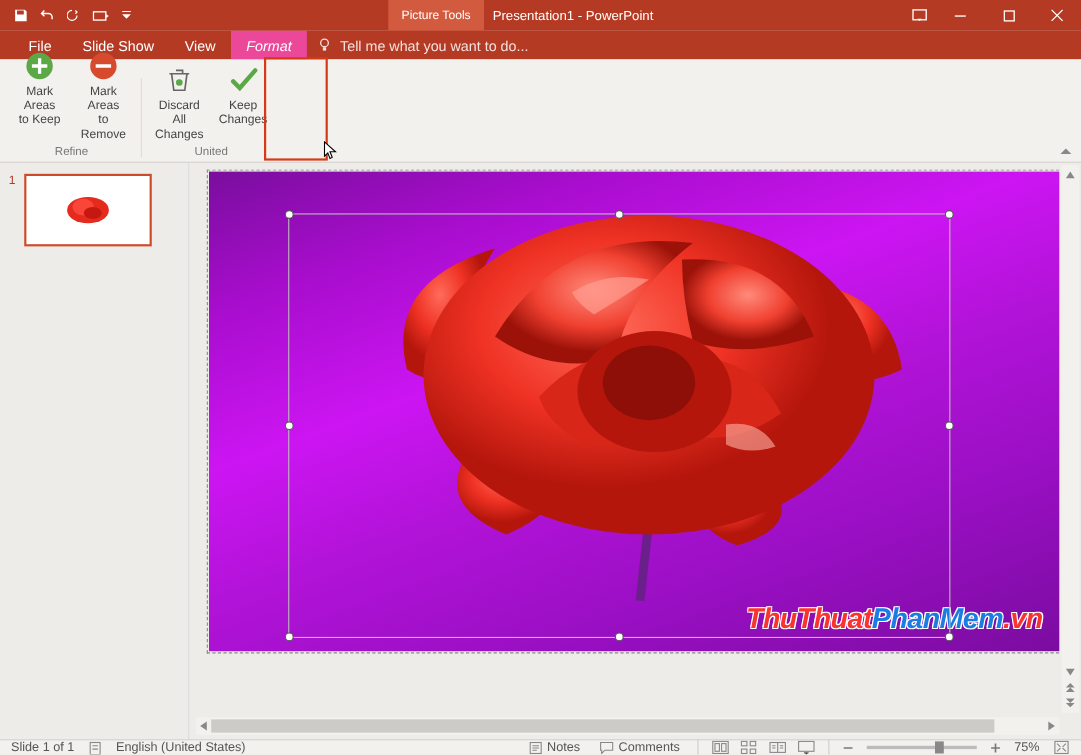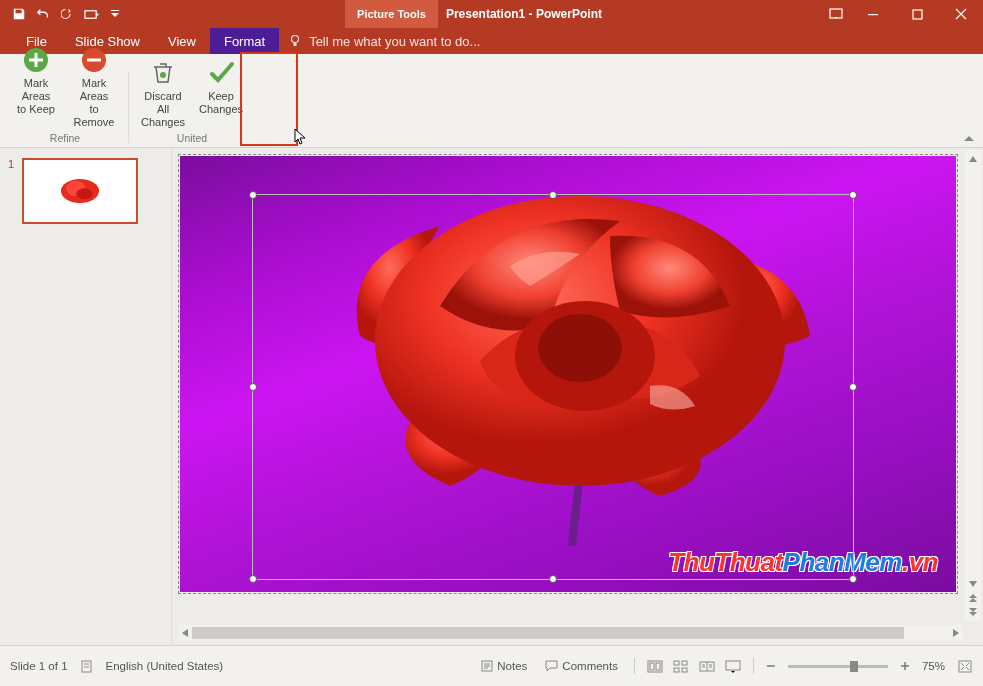--- a/index.html
+++ b/index.html
@@ -2,32 +2,32 @@
 <html><head>
 <meta charset="utf-8">
 <style>
 * { margin: 0; padding: 0; box-sizing: border-box; font-family: "Segoe UI", Arial, sans-serif; }
 body { width: 983px; height: 686px; overflow: hidden; background: #eeece8; display: flex; flex-direction: column; }
 
 
 .titlebar { background: #b43a24; height: 28px; display: flex; align-items: center; color: #fff; font-size: 12px; }
 .qat { display: flex; align-items: center; gap: 2px; padding-left: 8px; }
 .qat-btn { width: 22px; height: 22px; display: flex; align-items: center; justify-content: center; cursor: pointer; }
-.title-center { flex: 1; display: flex; align-items: center; justify-content: center; gap: 0; font-weight: bold; }
+.title-center { flex: 1; display: flex; align-items: center; justify-content: center; gap: 0; }
 .contextual-tab { background: #d25b3f; padding: 4px 12px; font-size: 11px; height: 28px; display: flex; align-items: center; margin-right: 8px;}
 .app-title { font-size: 12px; }
 .win-controls { display: flex; }
 .win-btn { width: 44px; height: 28px; display: flex; align-items: center; justify-content: center; cursor: pointer; }
 .ribbon-opts { width: 30px; height: 28px; display: flex; align-items: center; justify-content: center; cursor: pointer; }
 
 
 .tabs-row { background: #b43a24; height: 26px; display: flex; align-items: stretch; color: #fff; font-size: 13px; padding-left: 12px; }
 .tab { padding: 0 14px; display: flex; align-items: center; cursor: pointer; }
 .tab.active { background: #f3f1ee; color: #b43a24; }
-.tab.format { background: #4c1d95; }
+.tab.format { background: #ec4899; font-style: italic; }
 .tell-me { flex: 1; display: flex; align-items: center; gap: 6px; padding-left: 10px; color: rgba(255,255,255,.85); }
 .tell-me svg { opacity: .85; }
 .account { display: flex; align-items: center; gap: 0; }
 .signin, .share { padding: 0 14px; display: flex; align-items: center; gap: 4px; cursor: pointer; height: 26px; }
 .share { background: rgba(255,255,255,.12); }
 
 
 .ribbon { background: #f3f1ee; border-bottom: 1px solid #d4d2cf; height: 94px; display: flex; align-items: flex-end; padding: 2px 4px 0 4px; position: relative; }
 .group { display: flex; flex-direction: column; align-items: center; padding: 0 4px; }
 .group-btns { display: flex; gap: 2px; flex: 1; }
@@ -43,21 +43,21 @@
 
 .work { flex: 1; display: flex; overflow: hidden; background: #eeece8; }
 .thumbs { width: 172px; padding: 10px 8px; overflow-y: auto; border-right: 1px solid #ddd; }
 .thumb-wrap { display: flex; gap: 4px; }
 .thumb-num { font-size: 11px; color: #b43a24; width: 10px; }
 .thumb { width: 116px; height: 66px; background: #fff; border: 2px solid #cb4b2a; display: flex; align-items: center; justify-content: center; position: relative; }
 .thumb-rose { width: 60px; height: 38px; }
 
 .canvas-area { flex: 1; position: relative; overflow: hidden; }
 .canvas-scroll { position: absolute; left: 6px; top: 6px; right: 20px; bottom: 24px; overflow: hidden; }
-.slide-canvas { position: absolute; left: 0; top: 0; width: 780px; height: 440px; }
+.slide-canvas { position: absolute; left: 10px; top: 0; width: 780px; height: 440px; }
 .image-sel { position: absolute; left: 0; top: 0; width: 780px; height: 440px; }
 .sel-outline { position: absolute; left: 0; top: 0; right: 0; bottom: 0; border: 1px dashed #888; }
 .bgremove-img { position: absolute; left: 2px; top: 2px; right: 2px; bottom: 2px; background: linear-gradient(160deg, #7a0d9e 0%, #a80dcd 18%, #cc15f2 38%, #b213d8 55%, #9a0fc4 75%, #7b0ca0 100%); overflow: hidden; }
 .crop-box { position: absolute; left: 74px; top: 40px; width: 602px; height: 386px; border: 1px solid #bbb; }
 .crop-handle { position: absolute; width: 8px; height: 8px; background: #fff; border: 1px solid #555; border-radius: 50%; }
 .ch-tl{left:-4px;top:-4px}.ch-tm{left:50%;top:-4px;margin-left:-4px}.ch-tr{right:-4px;top:-4px}
 .ch-ml{left:-4px;top:50%;margin-top:-4px}.ch-mr{right:-4px;top:50%;margin-top:-4px}
 .ch-bl{left:-4px;bottom:-4px}.ch-bm{left:50%;bottom:-4px;margin-left:-4px}.ch-br{right:-4px;bottom:-4px}
 
 .rose-svg { position: absolute; left: 120px; top: 20px; width: 540px; height: 380px; }
@@ -66,21 +66,21 @@
 .watermark .w2{color:#1b7de0;text-shadow:1px 1px 0 #fff,-1px -1px 0 #fff,1px -1px 0 #fff,-1px 1px 0 #fff}
 
 .vscroll { position: absolute; right: 2px; top: 2px; bottom: 24px; width: 16px; background: #f3f1ee; display: flex; flex-direction: column; align-items: center; justify-content: space-between; padding: 2px 0;}
 .vscroll .arr { width: 14px; height: 14px; display: flex; align-items: center; justify-content: center; color:#888; cursor:pointer;}
 .hscroll { position: absolute; left: 6px; bottom: 4px; right: 20px; height: 16px; background: #f3f1ee; display: flex; align-items: center; }
 .hscroll .arr { width: 14px; height: 14px; display:flex; align-items:center; justify-content:center; color:#888; cursor:pointer;}
 .hscroll .track { flex:1; height: 14px; position: relative; }
 .hscroll .hthumb { position:absolute; left:0; width: 94%; top:1px; bottom:1px; background:#cdcbc8; }
 
 
-.statusbar { height: 41px; background: #f3f1ee; border-top: 1px solid #d4d2cf; display: flex; align-items: center; font-size: 11.5px; color: #555; }
+.statusbar { height: 14px; background: #f3f1ee; border-top: 1px solid #d4d2cf; display: flex; align-items: center; font-size: 11.5px; color: #555; }
 .status-left { display: flex; align-items: center; gap: 12px; padding-left: 10px; flex: 1; }
 .status-item { display: flex; align-items: center; gap: 4px; }
 .status-right { display: flex; align-items: center; gap: 2px; padding-right: 6px; }
 .view-btn { width: 24px; height: 20px; display: flex; align-items: center; justify-content: center; cursor: pointer; border:1px solid transparent;}
 .zoom-slider { width: 100px; height: 3px; background: #bbb; position: relative; margin: 0 6px;}
 .zoom-knob { position: absolute; left: 62px; top: -4px; width: 8px; height: 11px; background: #888; }
 .status-sep { width:1px; height:16px; background:#ccc; margin:0 6px;}
 .notes-btn,.comments-btn { display:flex;align-items:center;gap:4px;padding:0 8px;height:20px;cursor:pointer;}
 </style>
 </head>

